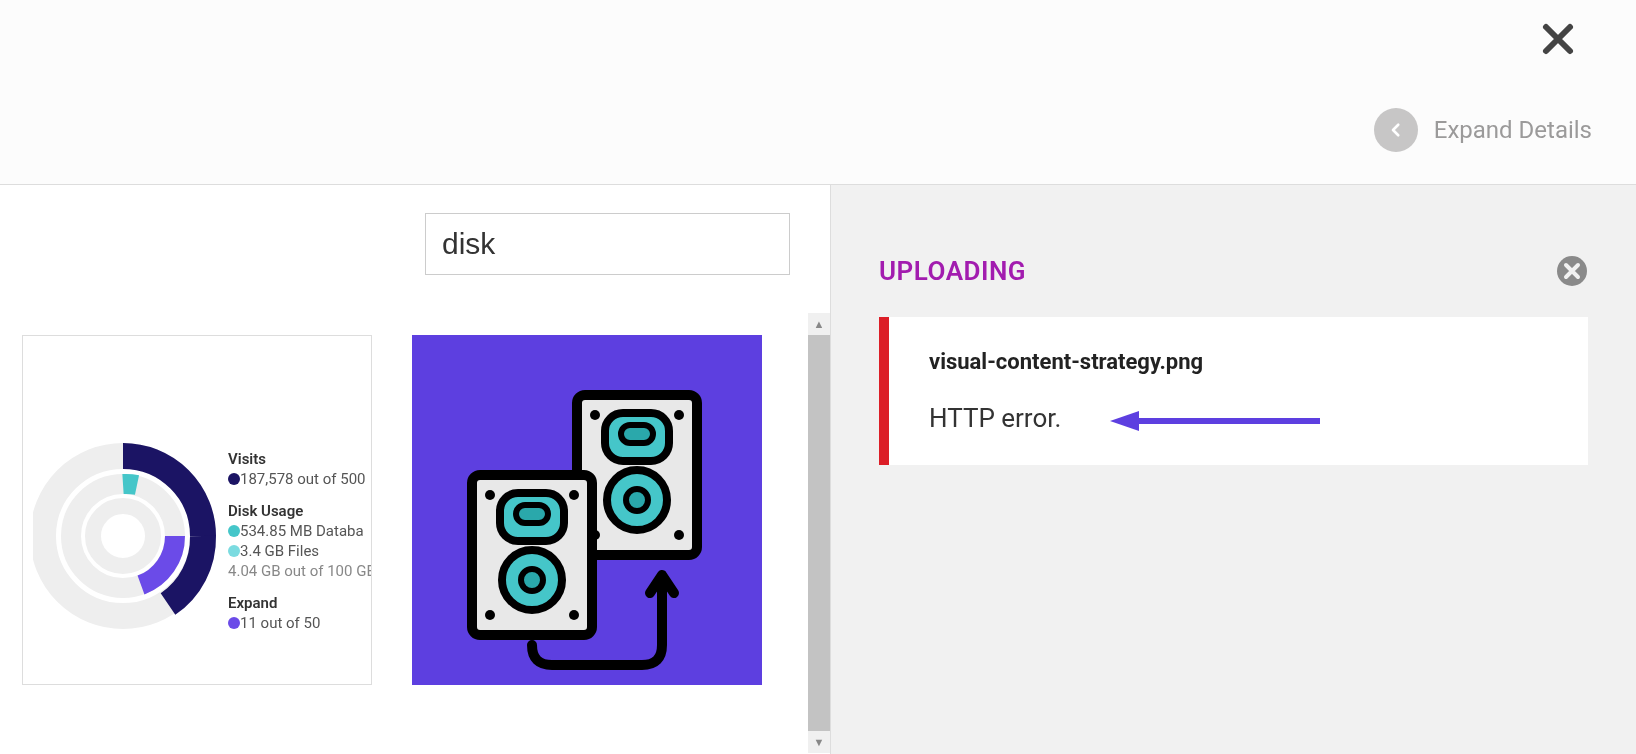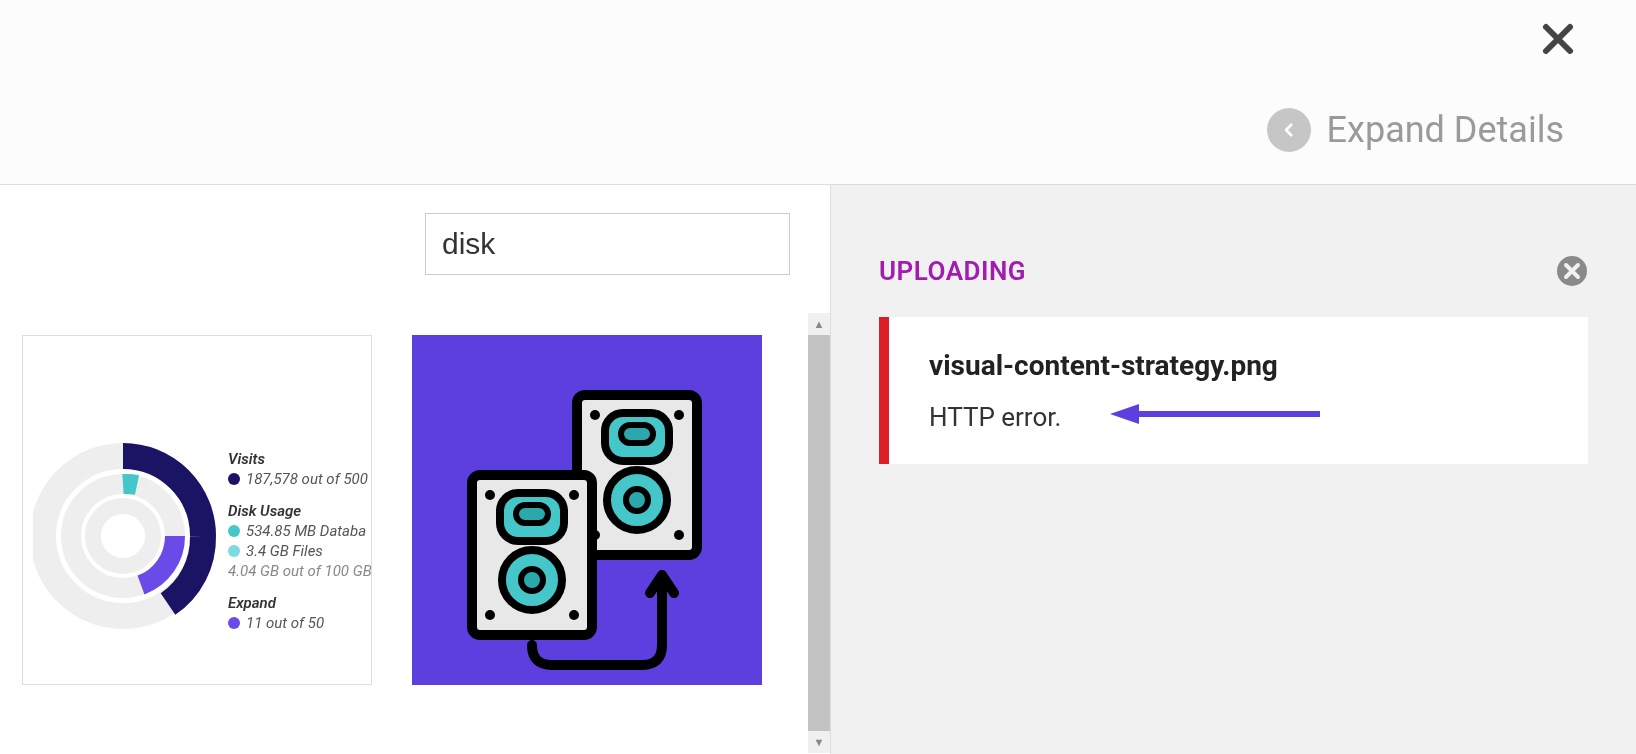--- a/index.html
+++ b/index.html
@@ -22,26 +22,26 @@
   right: 60px;
   font-size: 44px;
   font-weight: bold;
   color: #444;
   cursor: pointer;
   line-height: 1;
 }
 .expand-details {
   position: absolute;
   bottom: 32px;
-  right: 72px;
+  right: 44px;
   display: flex;
   align-items: center;
   gap: 16px;
   color: #9b9a9a;
-  font-size: 36px;
+  font-size: 24px;
   cursor: pointer;
 }
 .chevron-circle {
   width: 44px;
   height: 44px;
   background: #c7c6c6;
   border-radius: 50%;
   display: flex;
   align-items: center;
   justify-content: center;
@@ -101,24 +101,23 @@
 }
 .legend {
   position: absolute;
   left: 205px;
   top: 100px;
   font-size: 15px;
   color: #555;
   width: 160px;
   overflow: hidden;
   white-space: nowrap;
-  font-style: italic;
 }
 .legend .title { font-weight: 600; color: #333; margin-top: 14px; margin-bottom: 2px; }
-.legend .row { display: flex; align-items: center; gap: 6px; margin-bottom: 2px; }
+.legend .row { display: flex; align-items: center; margin-bottom: 2px; }
 .dot { width: 12px; height: 12px; border-radius: 50%; flex-shrink: 0; }
 .thumb2 {
   background: #5d3fe0;
   border: none;
 }
 .thumb2 svg { width: 100%; height: 100%; }
 .scrollbar {
   position: absolute;
   right: 0;
   top: 128px;
@@ -166,28 +165,28 @@
   cursor: pointer;
 }
 .dismiss-btn svg { width: 32px; height: 32px; }
 .upload-card {
   background: #fff;
   border-left: 10px solid #dc1e27;
   padding: 32px 40px;
   position: relative;
 }
 .upload-filename {
-  font-size: 28px;
+  font-size: 22px;
   font-weight: 700;
   color: #222;
-  margin-bottom: 20px;
+  margin-bottom: 29px;
 }
 .upload-error-row {
   display: flex;
-  align-items: flex-start;
+  align-items: flex-end;
   gap: 44px;
 }
 .upload-error-text {
   font-size: 26px;
   color: #333;
 }
 .arrow-svg { width: 220px; height: 24px; }
 </style>
 </head>
 <body>

